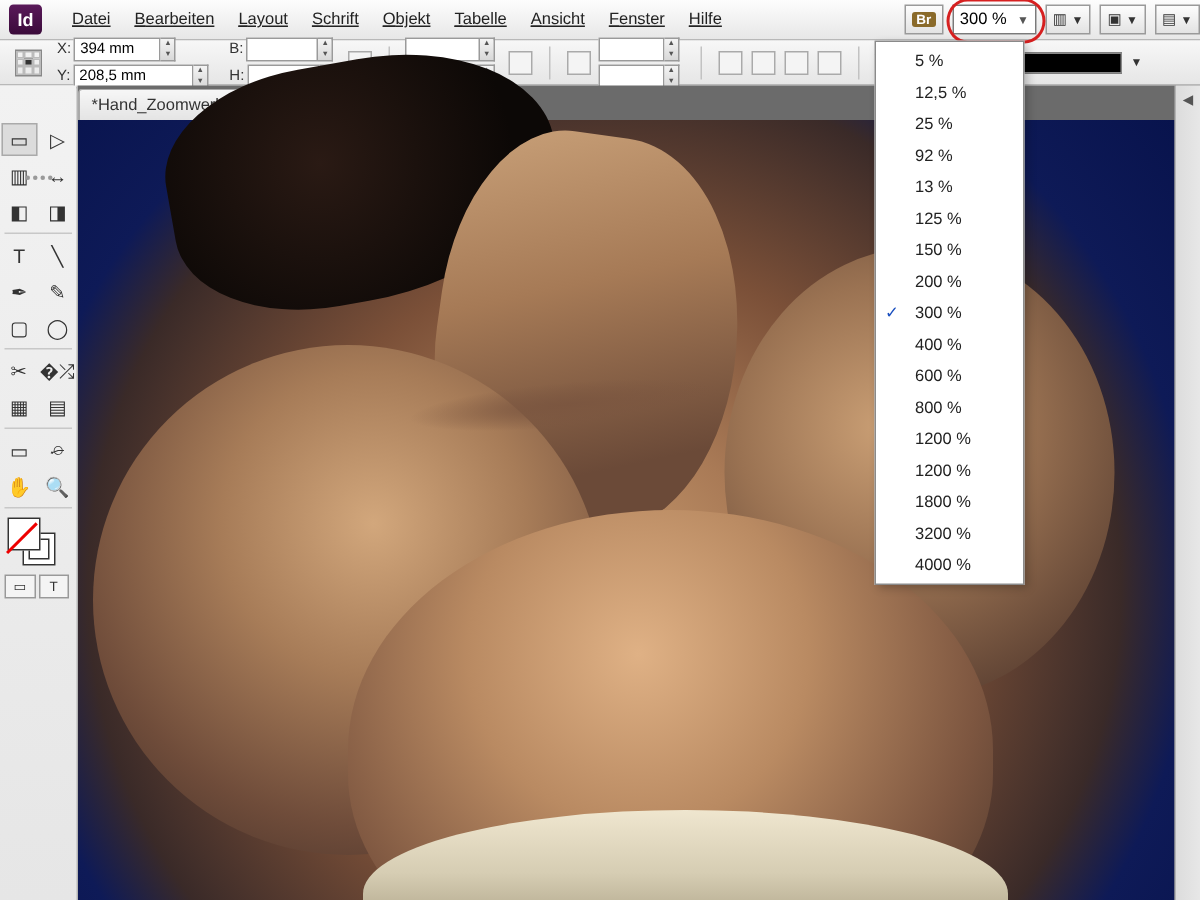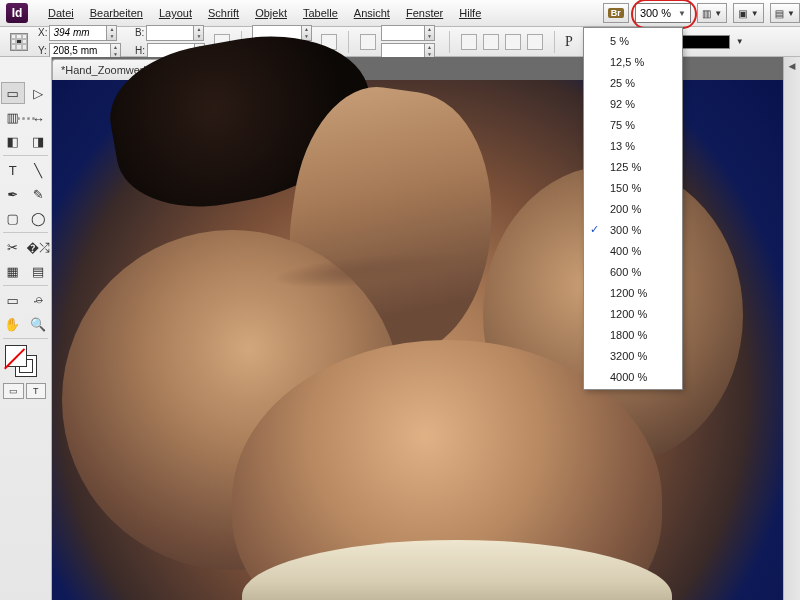--- a/index.html
+++ b/index.html
@@ -117,29 +117,29 @@
       <div></div>
       <div class="sel"></div>
       <div></div>
       <div></div>
       <div></div>
       <div></div>
   </div>
   <div style="display:flex;flex-direction:column;gap:2px;">
     <div class="cf">
         <label>X:</label>
-        <input style="width: 58px; font-style: italic;" value="394 mm">
+        <input style="width: 58px;" value="394 mm">
         <div class="sp">
           <div>▲</div>
           <div>▼</div>
         </div>
       </div>
     <div class="cf">
         <label>Y:</label>
-        <input style="width: 62px;" value="208,5 mm">
+        <input style="width: 80px;" value="208,5 mm">
         <div class="sp">
           <div>▲</div>
           <div>▼</div>
         </div>
       </div>
   </div>
   <div style="display:flex;flex-direction:column;gap:2px;margin-left:6px;">
     <div class="cf">
         <label>B:</label>
         <input style="width: 48px;" value="">
@@ -303,23 +303,20 @@
     <div class="zm-item">
       <span>12,5 %</span>
     </div>
     <div class="zm-item">
       <span>25 %</span>
     </div>
     <div class="zm-item">
       <span>92 %</span>
     </div>
     <div class="zm-item">
-      <span>75 %</span>
-    </div>
-    <div class="zm-item">
       <span>13 %</span>
     </div>
     <div class="zm-item">
       <span>125 %</span>
     </div>
     <div class="zm-item">
       <span>150 %</span>
     </div>
     <div class="zm-item">
       <span>200 %</span>
@@ -328,20 +325,23 @@
       <span class="chk">✓</span>
       <span>300 %</span>
     </div>
     <div class="zm-item">
       <span>400 %</span>
     </div>
     <div class="zm-item">
       <span>600 %</span>
     </div>
     <div class="zm-item">
+      <span>800 %</span>
+    </div>
+    <div class="zm-item">
       <span>1200 %</span>
     </div>
     <div class="zm-item">
       <span>1200 %</span>
     </div>
     <div class="zm-item">
       <span>1800 %</span>
     </div>
     <div class="zm-item">
       <span>3200 %</span>

